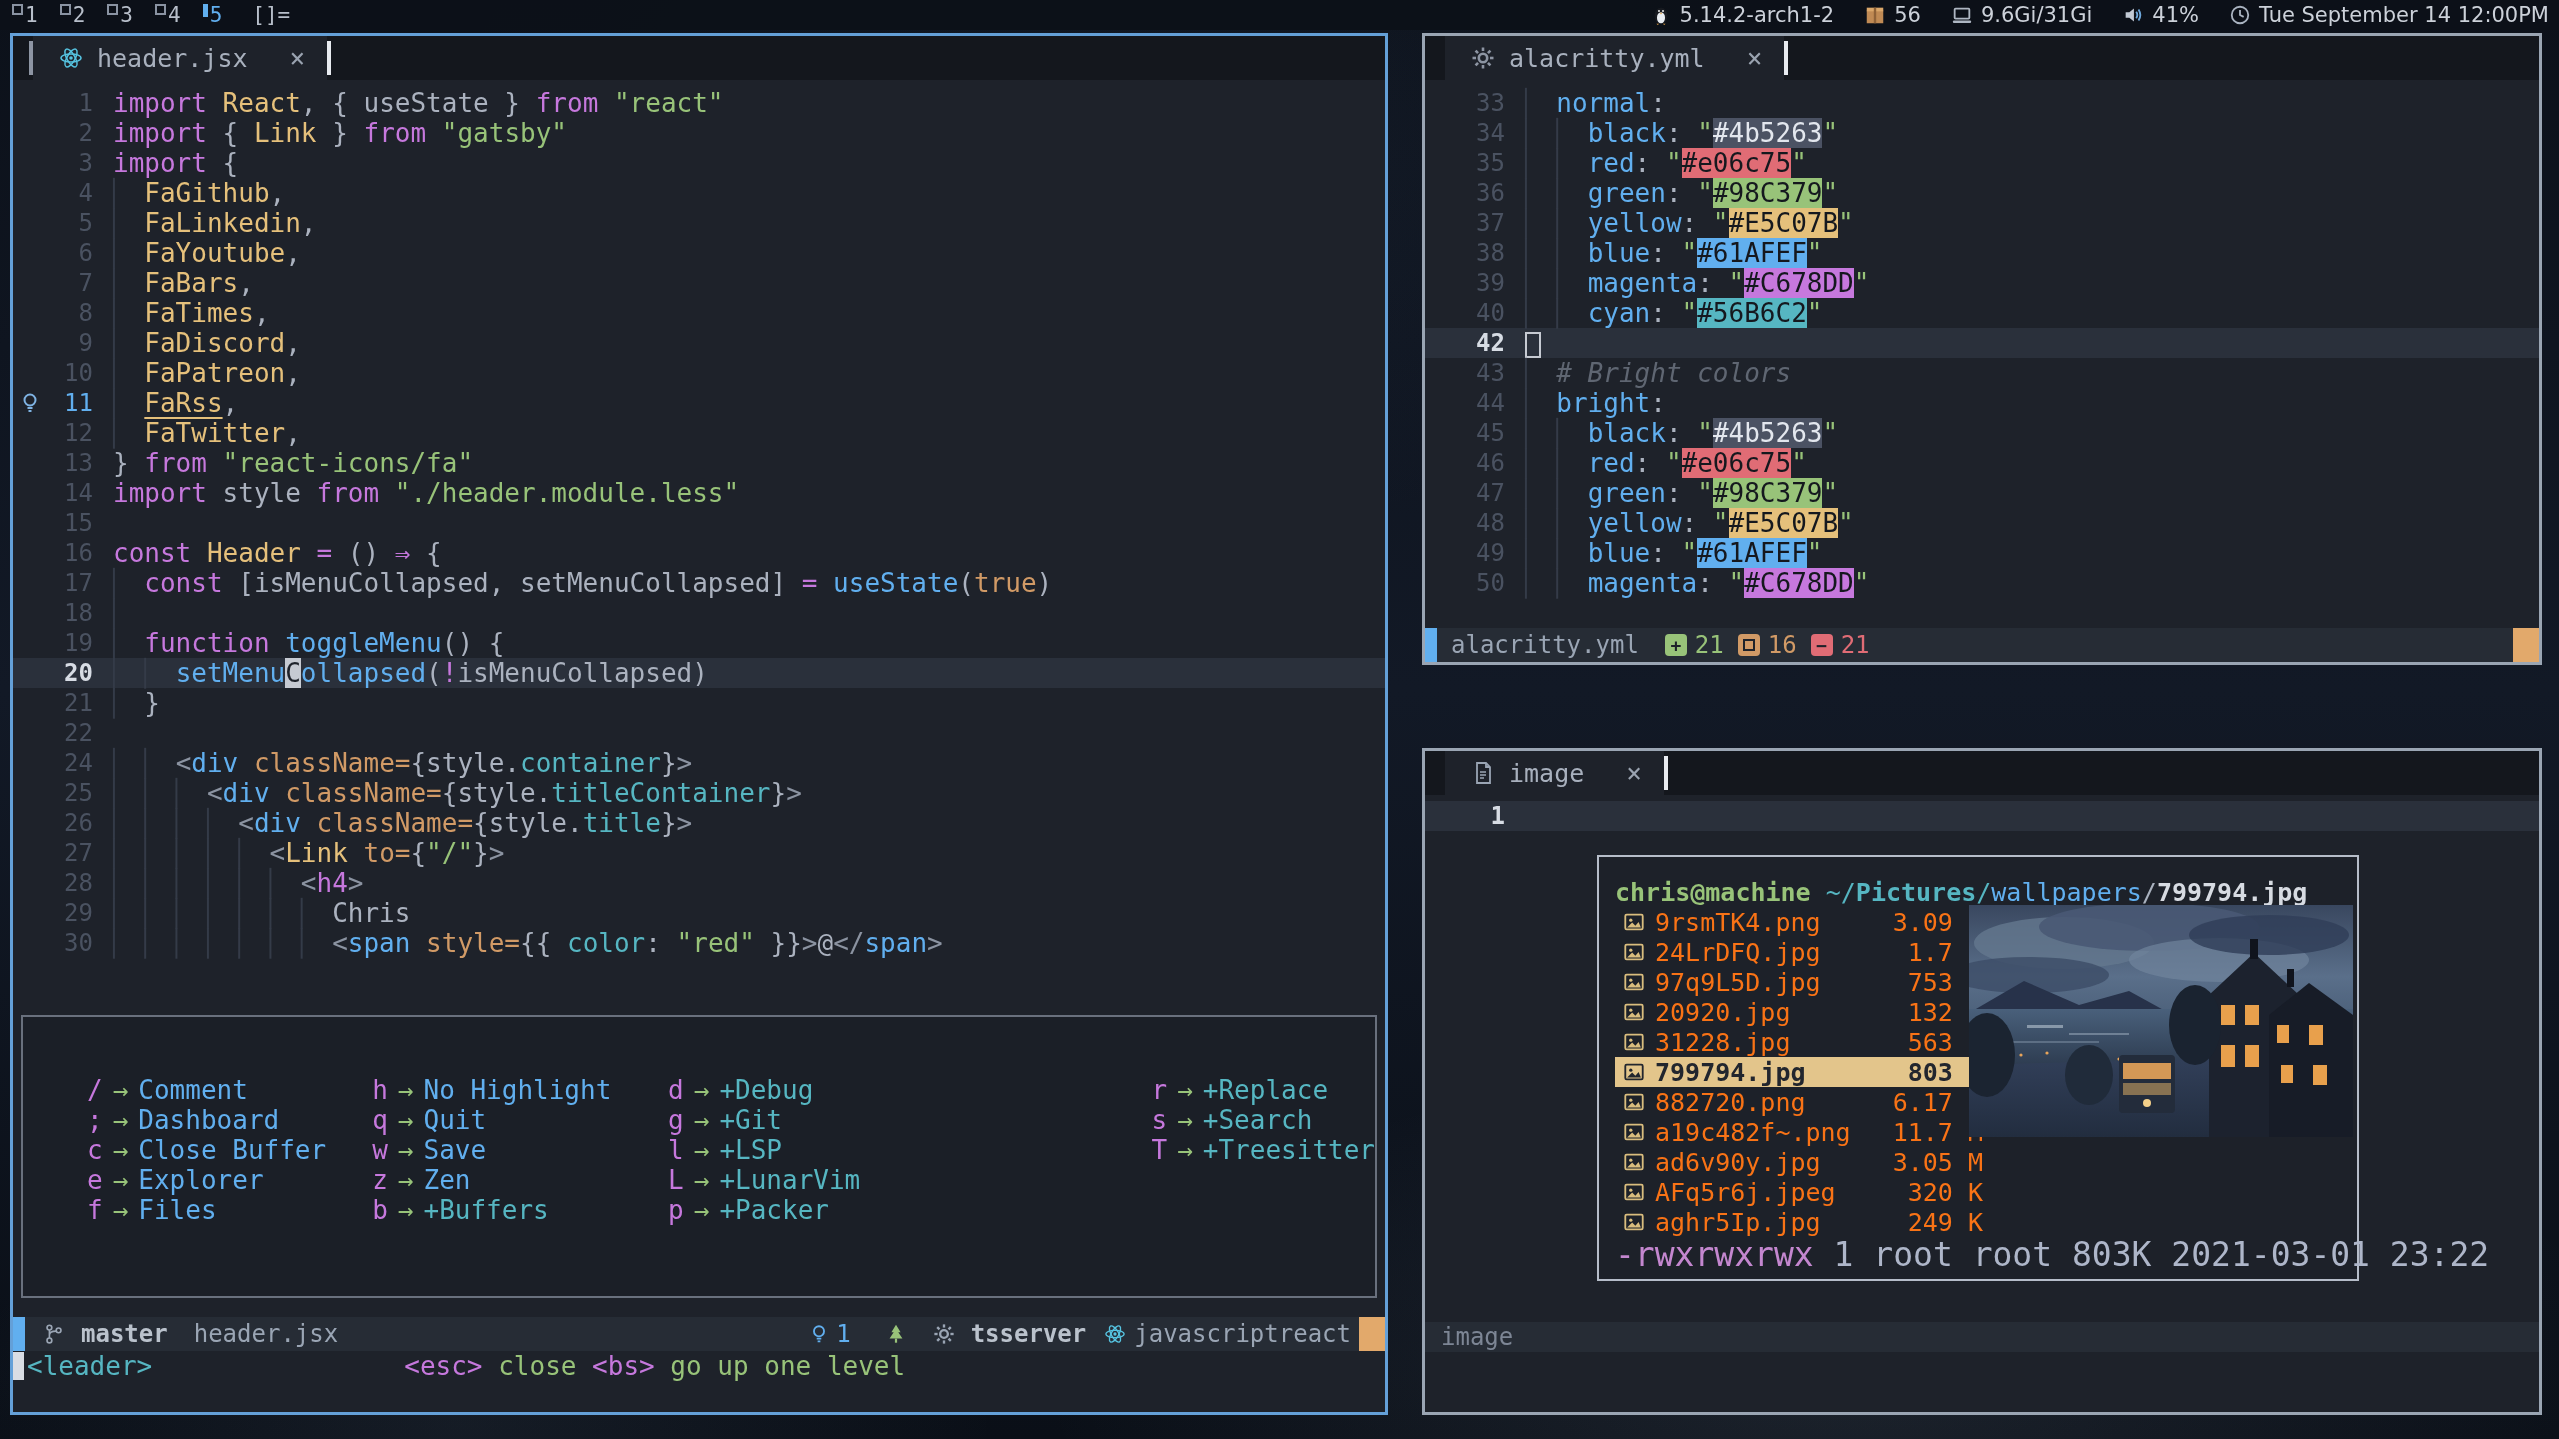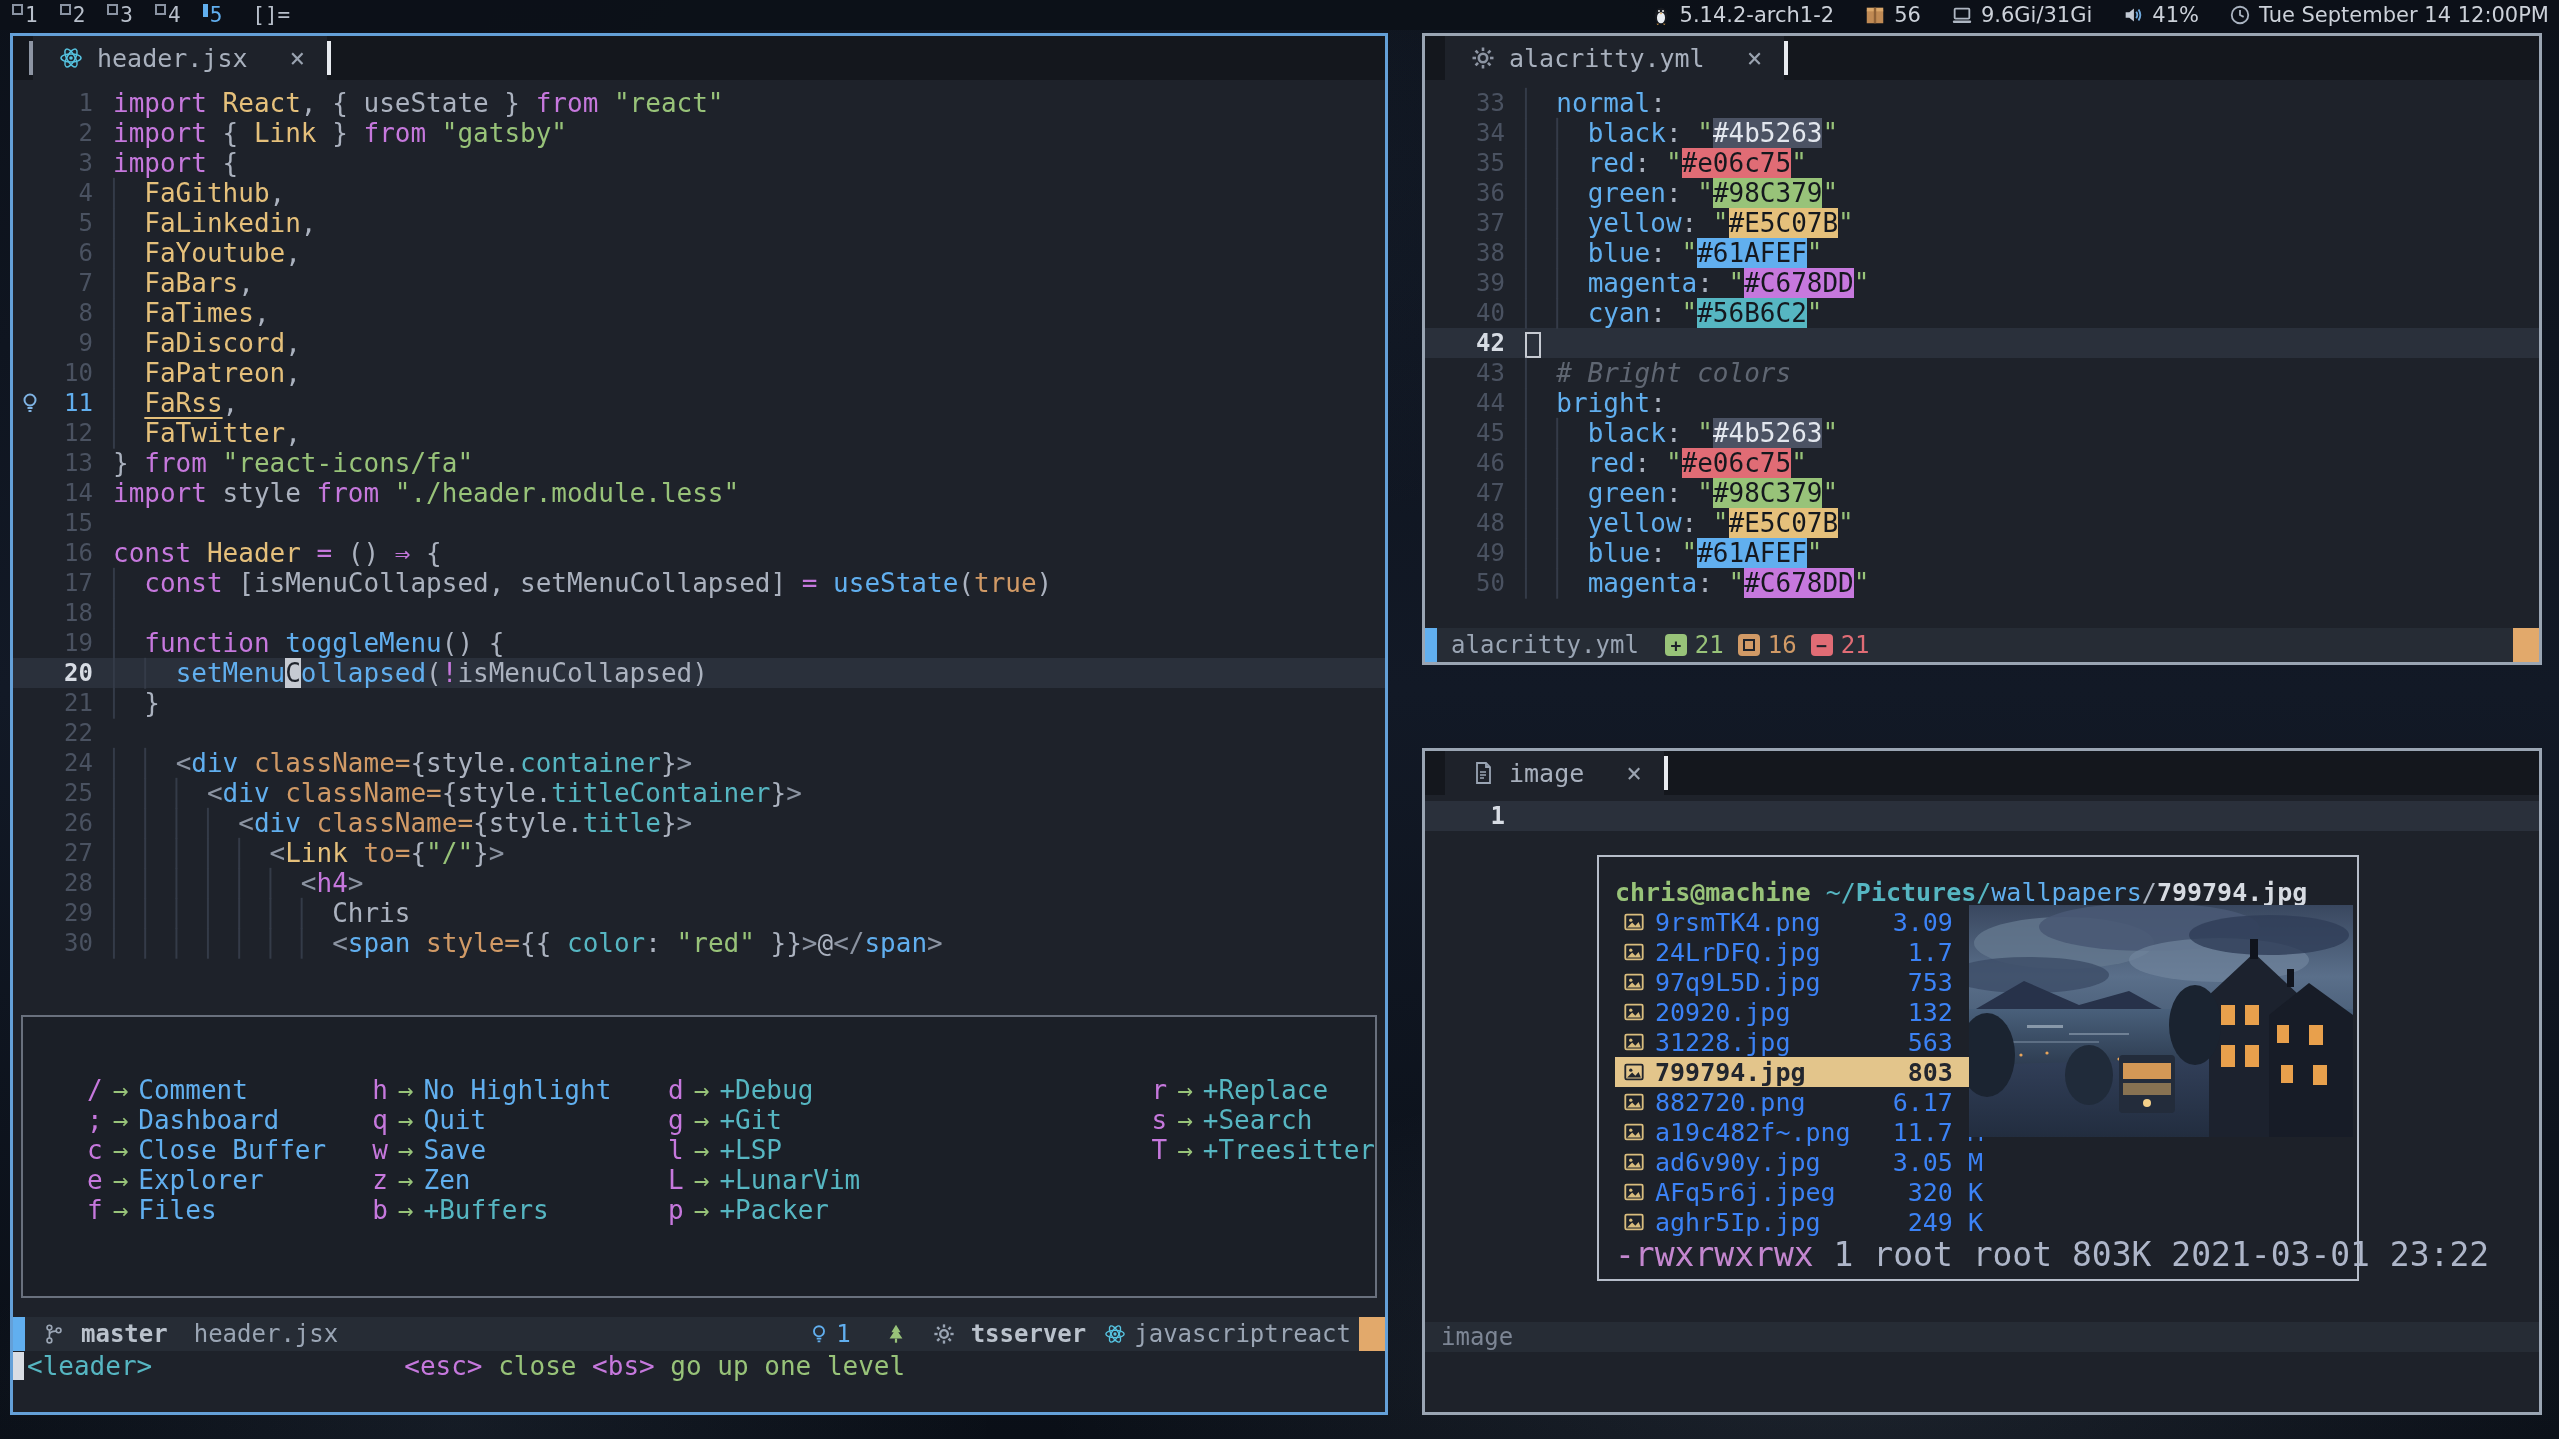--- a/index.html
+++ b/index.html
@@ -98,21 +98,21 @@
   .cmd-spacer{width:252px;}
   .hint-key{color:#c678dd}.hint-act{color:#98c379}
   .sl-name-dim{margin-left:16px;color:#7d8695;font-size:24px;}
   
   .fmbox{position:absolute;left:172px;top:104px;width:762px;height:426px;border:2px solid #b6bdc9;
     background:#1d2129;box-sizing:border-box;padding:20px 0 0 16px;}
   .fm-title{height:30px;display:flex;align-items:center;font-size:25px;white-space:pre;}
   .ft-host{color:#98c379;font-weight:700}
   .ft-cyan{color:#56b6c2}.ft-cyanb{color:#56b6c2;font-weight:700}
   .ft-blue{color:#61afef}.ft-fg{color:#aab2bf}.ft-white{color:#d7dbe2;font-weight:700}
-  .fm-row{width:368px;height:30px;display:flex;align-items:center;font-size:25px;color:#3b82f6;padding-left:2px;box-sizing:border-box;}
+  .fm-row{width:368px;height:30px;display:flex;align-items:center;font-size:25px;color:#f97316;padding-left:2px;box-sizing:border-box;}
   .fm-row .fico{width:22px;height:22px;display:inline-flex;margin:0 10px 0 6px;color:#d9bd7e;}
   .fm-row .fico svg{width:100%;height:100%;}
   .fm-name{flex:1;white-space:pre;}
   .fm-size{white-space:pre;text-align:right;}
   .fm-row.sel{background:#e3c58b;color:#22262e;font-weight:700;}
   .fm-row.sel .fico{color:#22262e;}
   .fm-perms{height:30px;display:flex;align-items:center;font-size:33px;white-space:pre;margin-top:2px;}
   .fp-mode{color:#c487cf}.fp-rest{color:#aeb6c9}
   .fm-preview{position:absolute;right:4px;top:48px;width:384px;height:232px;overflow:hidden;}
 </style>

